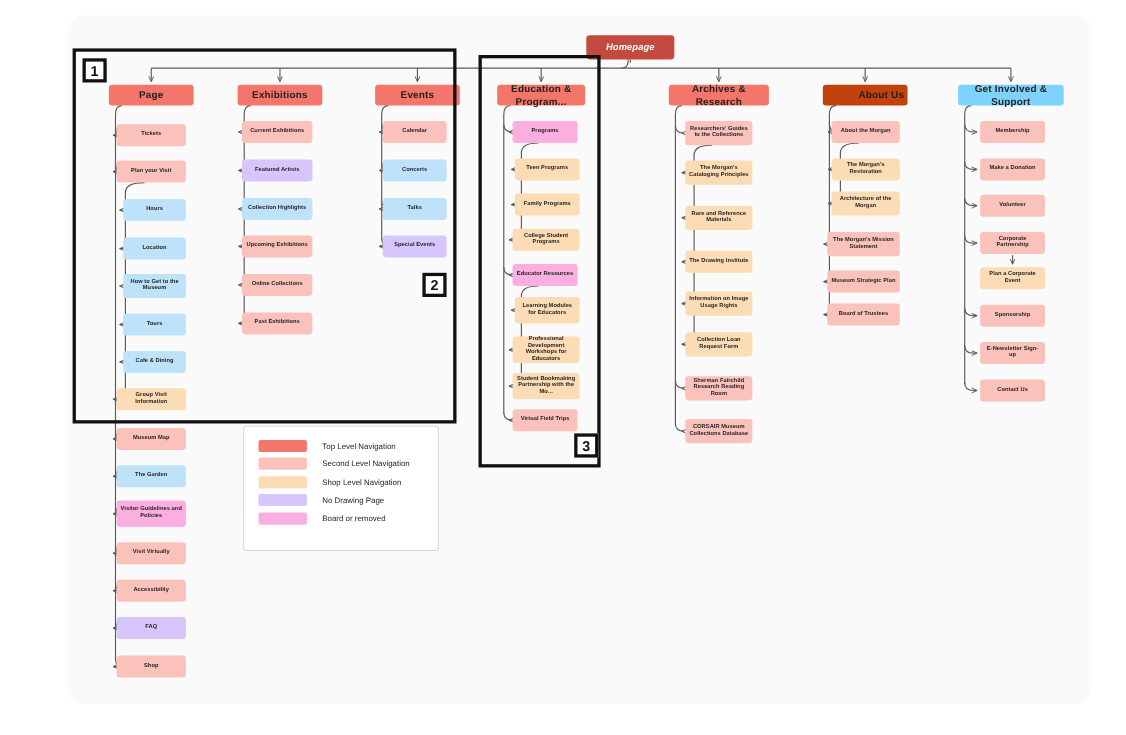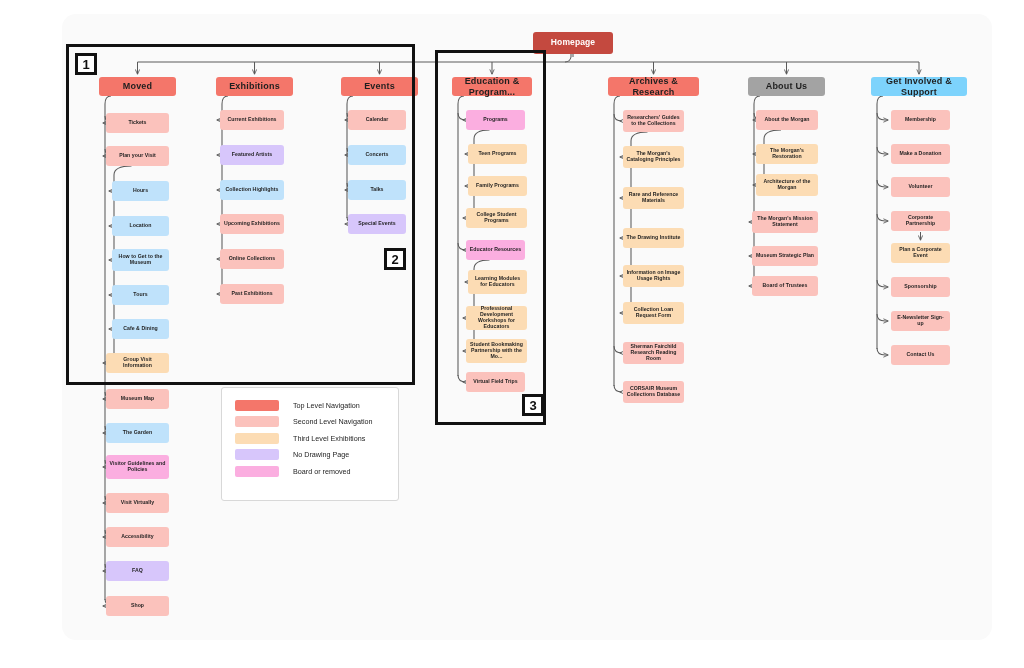--- a/index.html
+++ b/index.html
@@ -34,20 +34,21 @@
     color: #1f1f1f;
     line-height: 1.15;
     padding: 2px 3px;
     z-index: 4;
   }
   .node.root {
     color: #ffffff;
     font-weight: 700;
     font-size: 8.5px;
     letter-spacing: .1px;
+    font-style: italic;
   }
   .node.top {
     font-weight: 700;
     font-size: 9px;
     letter-spacing: .2px;
   }
   .node.child {
     font-weight: 700;
     font-size: 5.2px;
     letter-spacing: .05px;
@@ -206,35 +207,35 @@
         <path class="wire" d="M 877 348 Q 877 355 885 355 L 888 355" marker-end="url(#ah)"></path>
         <path class="wire" d="M 920.5 232 L 920.5 240" marker-end="url(#ah)"></path>
       </g>
   </svg>
 
   <div id="nodes">
       <div class="node root" style="left: 533px; top: 32px; width: 80px; height: 22px; background: rgb(196, 73, 63);">
         <span>Homepage</span>
       </div>
       <div class="node top" style="left: 99px; top: 77px; width: 77px; height: 19px; background: rgb(244, 118, 106);">
-        <span>Moved</span>
+        <span>Page</span>
       </div>
       <div class="node top" style="left: 216px; top: 77px; width: 77px; height: 19px; background: rgb(244, 118, 106);">
         <span>Exhibitions</span>
       </div>
       <div class="node top" style="left: 341px; top: 77px; width: 77px; height: 19px; background: rgb(244, 118, 106);">
         <span>Events</span>
       </div>
       <div class="node top" style="left: 452px; top: 77px; width: 80px; height: 19px; background: rgb(244, 118, 106);">
         <span>Education &amp; Program...</span>
       </div>
       <div class="node top" style="left: 608px; top: 77px; width: 91px; height: 19px; background: rgb(244, 118, 106);">
         <span>Archives &amp; Research</span>
       </div>
-      <div class="node top" style="left: 748px; top: 77px; width: 77px; height: 19px; background: #a3a3a3;">
+      <div class="node top" style="left: 748px; top: 77px; width: 77px; height: 19px; background: #c2410c; justify-content: flex-end;">
         <span>About Us</span>
       </div>
       <div class="node top" style="left: 871px; top: 77px; width: 96px; height: 19px; background: #7dd3fc;">
         <span>Get Involved &amp; Support</span>
       </div>
       <div class="node child" style="left: 106px; top: 113px; width: 63px; height: 20px; background: rgb(251, 194, 188);">
         <span>Tickets</span>
       </div>
       <div class="node child" style="left: 106px; top: 146px; width: 63px; height: 20px; background: rgb(251, 194, 188);">
         <span>Plan your Visit</span>
@@ -407,21 +408,21 @@
     <div class="legend-row">
       <span class="legend-swatch" style="background: rgb(244, 118, 106);"></span>
       <span class="legend-label">Top Level Navigation</span>
     </div>
     <div class="legend-row">
       <span class="legend-swatch" style="background: rgb(251, 194, 188);"></span>
       <span class="legend-label">Second Level Navigation</span>
     </div>
     <div class="legend-row">
       <span class="legend-swatch" style="background: rgb(252, 220, 180);"></span>
-      <span class="legend-label">Third Level Exhibitions</span>
+      <span class="legend-label">Shop Level Navigation</span>
     </div>
     <div class="legend-row">
       <span class="legend-swatch" style="background: rgb(215, 198, 251);"></span>
       <span class="legend-label">No Drawing Page</span>
     </div>
     <div class="legend-row">
       <span class="legend-swatch" style="background: rgb(251, 174, 224);"></span>
       <span class="legend-label">Board or removed</span>
     </div>
   </div>

